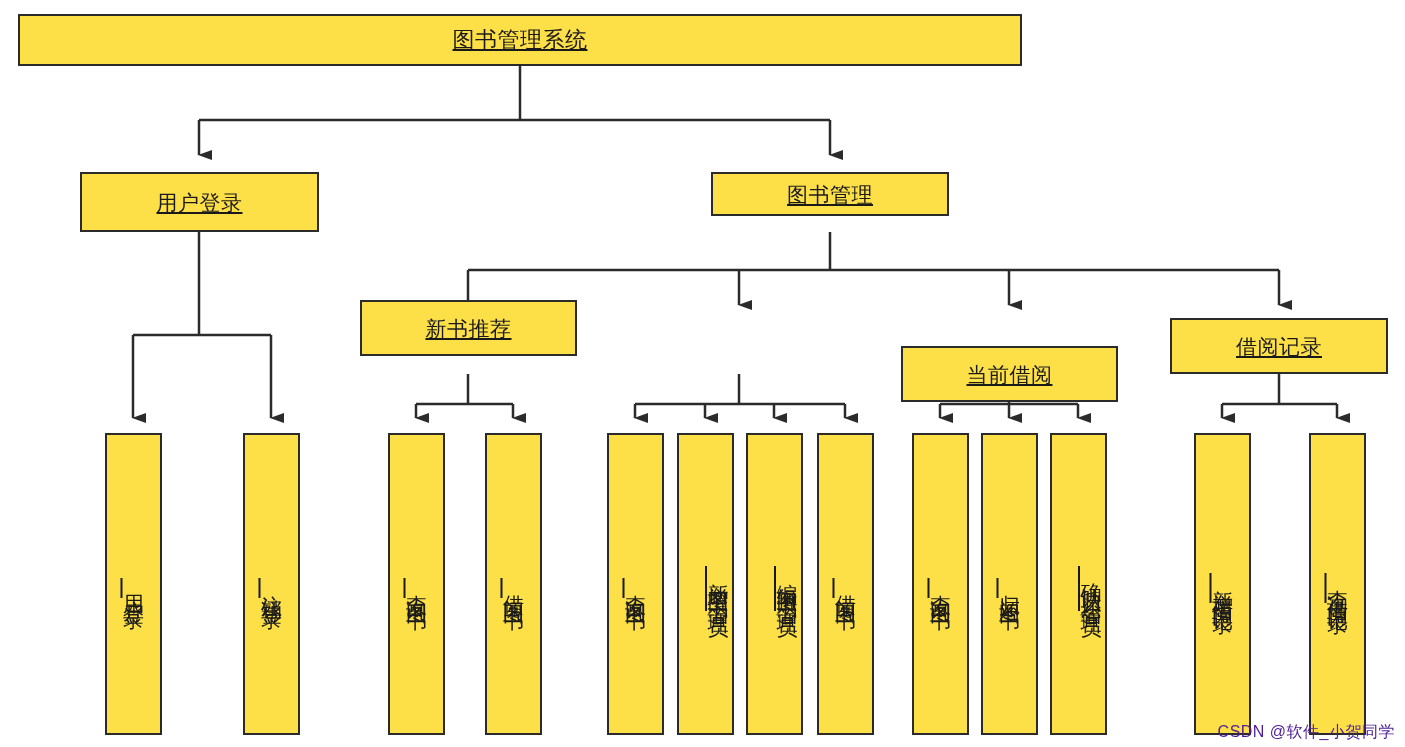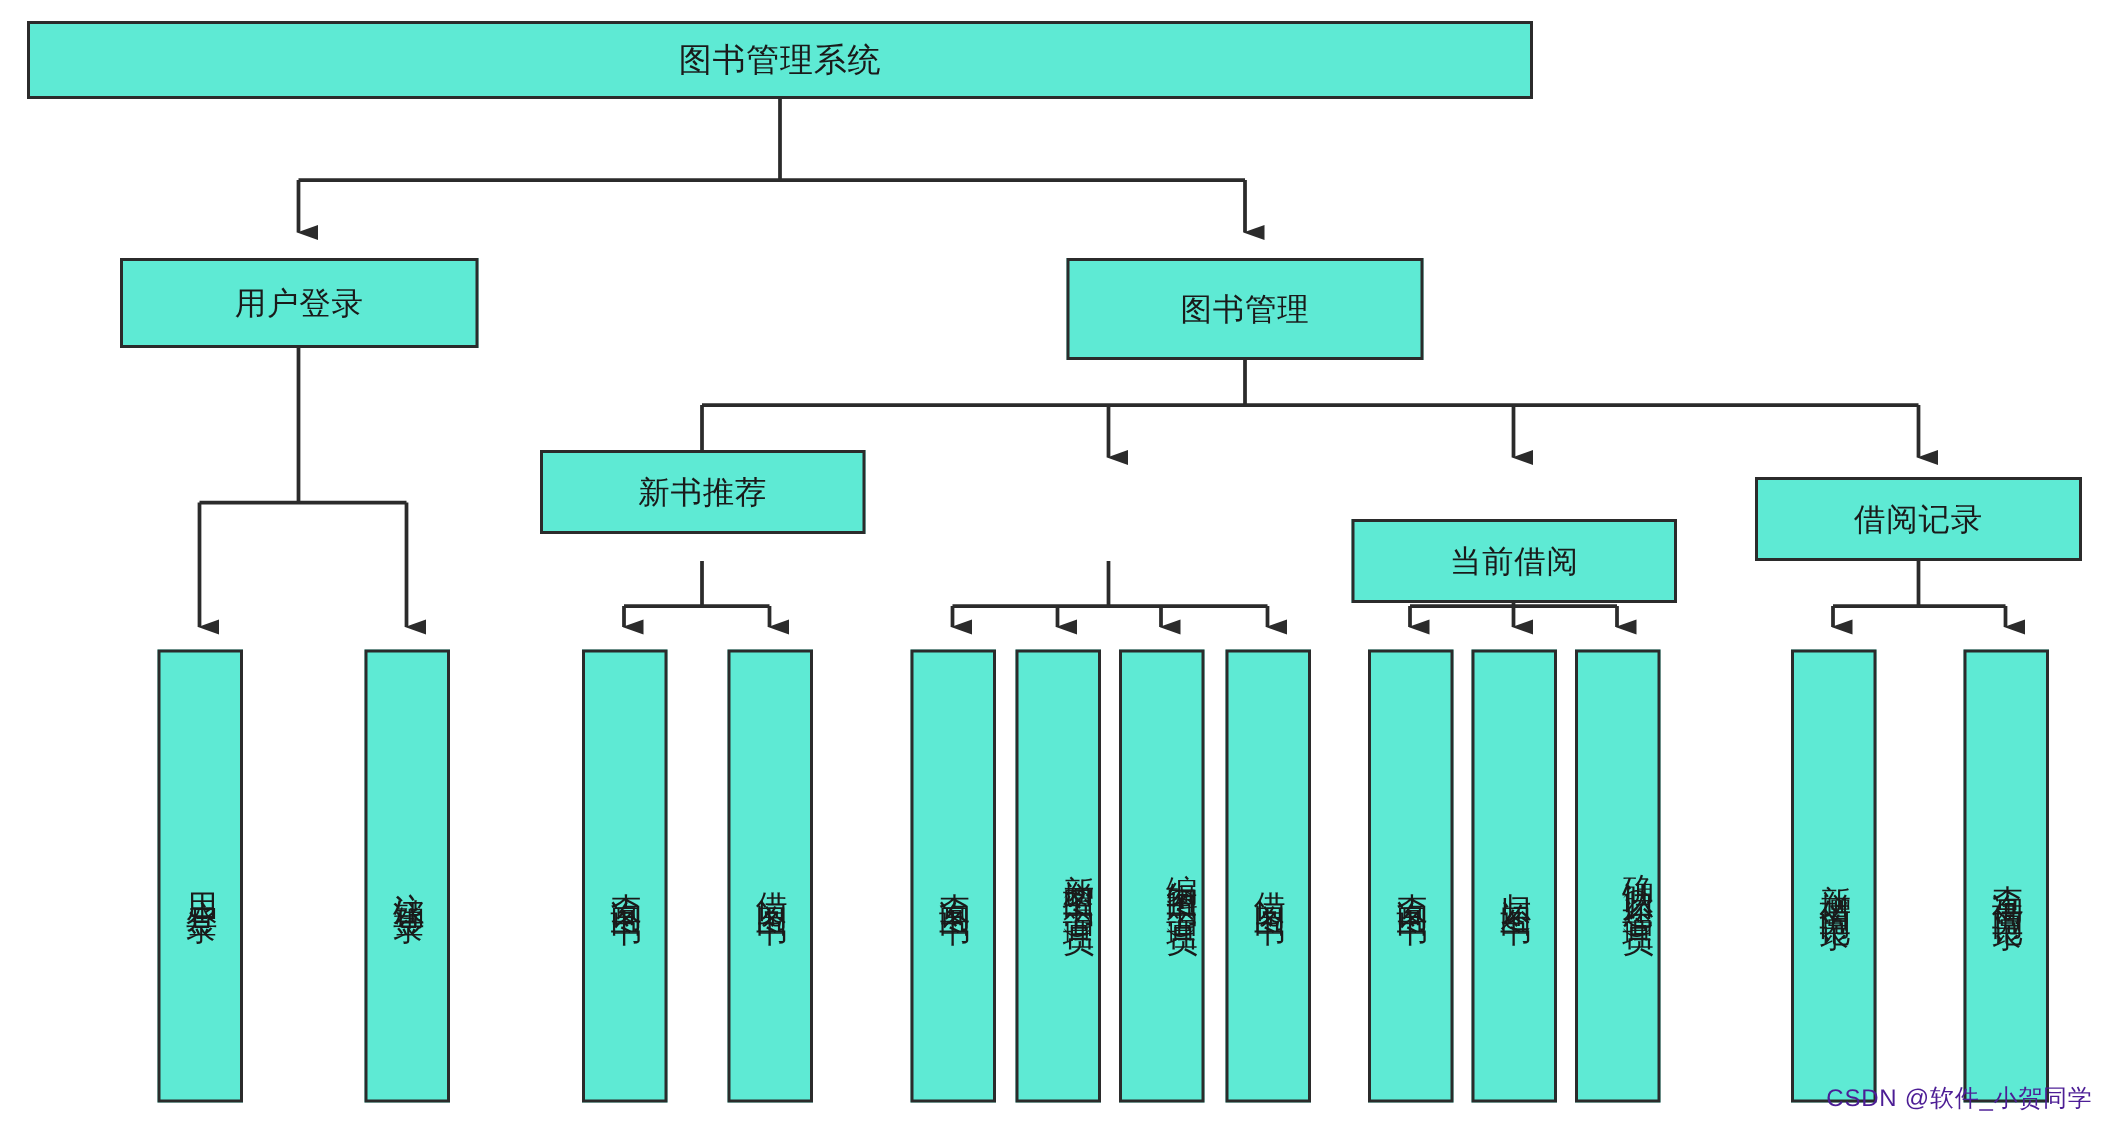--- a/index.html
+++ b/index.html
@@ -17,27 +17,28 @@
   svg#wires{
     position:absolute;
     left:0;top:0;
     width:1405px;
     height:747px;
     pointer-events:none;
   }
   .node{
     position:absolute;
     box-sizing:border-box;
-    background:#5eead4;
+    background:#fde047;
     border:2.5px solid #2b2b2b;
     display:flex;
     align-items:center;
     justify-content:center;
     color:#1a1a1a;
     letter-spacing:0.5px;
+    text-decoration:underline;
   }
   .node.h{
     font-size:21px;
     line-height:1;
   }
   .node.root{
     font-size:22px;
   }
   .node.leaf{
     writing-mode:vertical-rl;
@@ -121,21 +122,21 @@
     </g>
   </svg>
 
   <div class="node h root" style="left:18px; top:14px; width:1004px; height:52px;">
     <span>图书管理系统</span>
   </div>
 
   <div class="node h" style="left:80px; top:172px; width:239px; height:60px;">
     <span>用户登录</span>
   </div>
-  <div class="node h" style="left:711px; top:172px; width:238px; height:68px;">
+  <div class="node h" style="left:711px; top:172px; width:238px; height:44px;">
     <span>图书管理</span>
   </div>
 
   <div class="node h" style="left:360px; top:300px; width:217px; height:56px;">
     <span>新书推荐</span>
   </div>
   <div class="node h" style="left:901px; top:318px; width:217px; height:56px;margin-top:28px;">
     <span>当前借阅</span>
   </div>
   <div class="node h" style="left:1170px; top:318px; width:218px; height:56px;">

